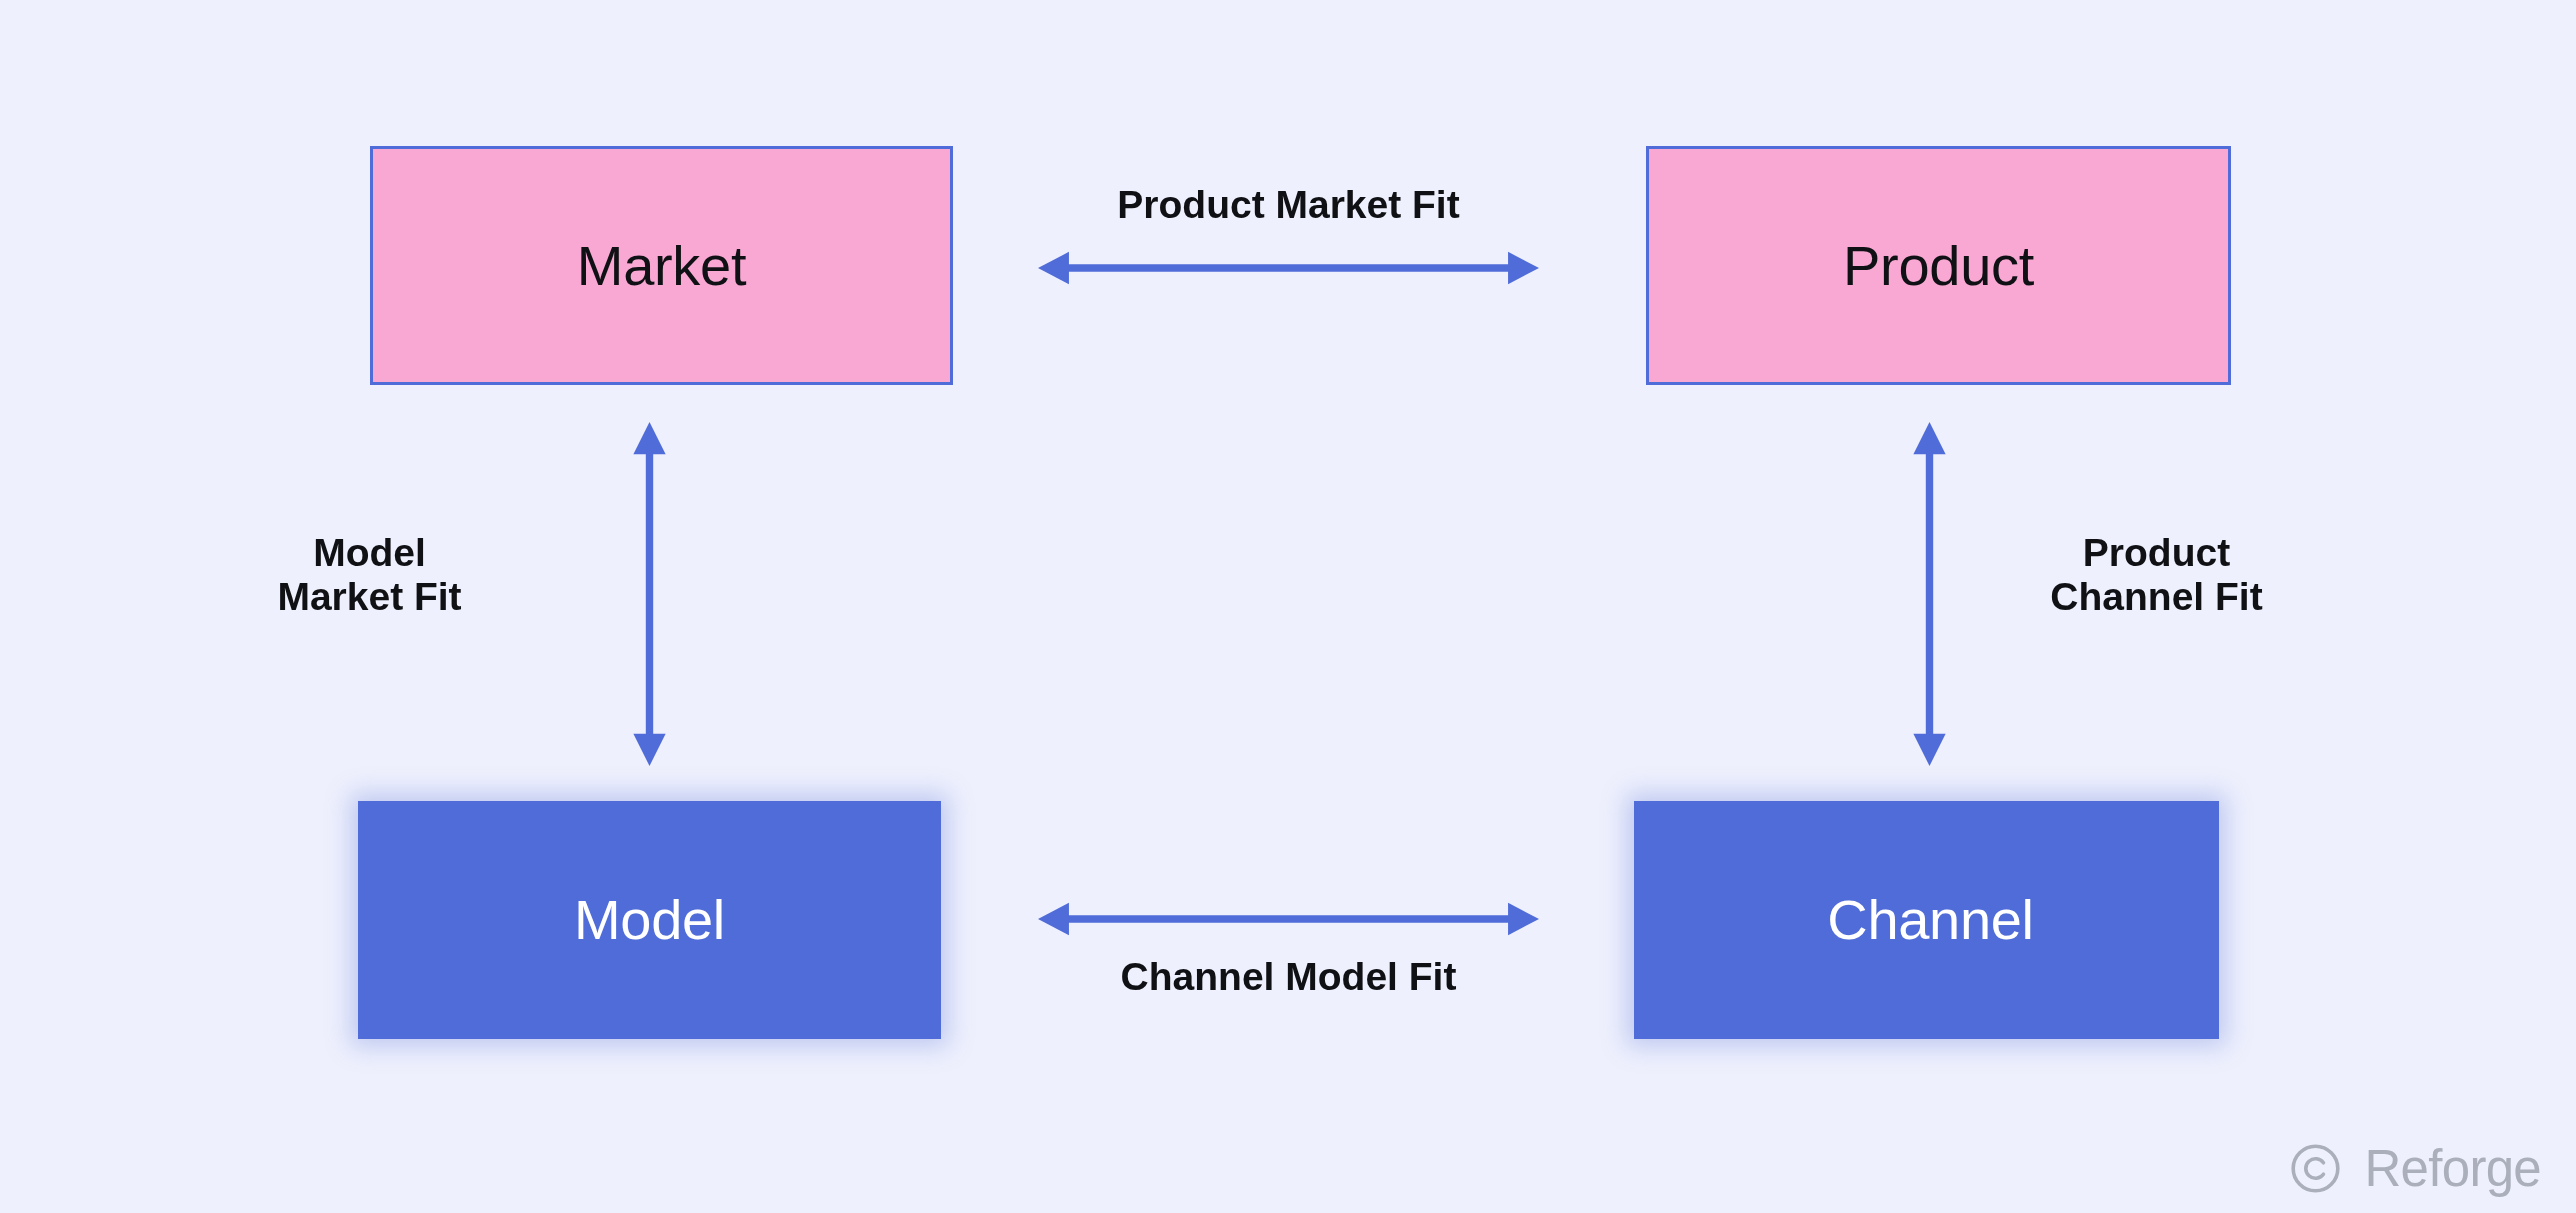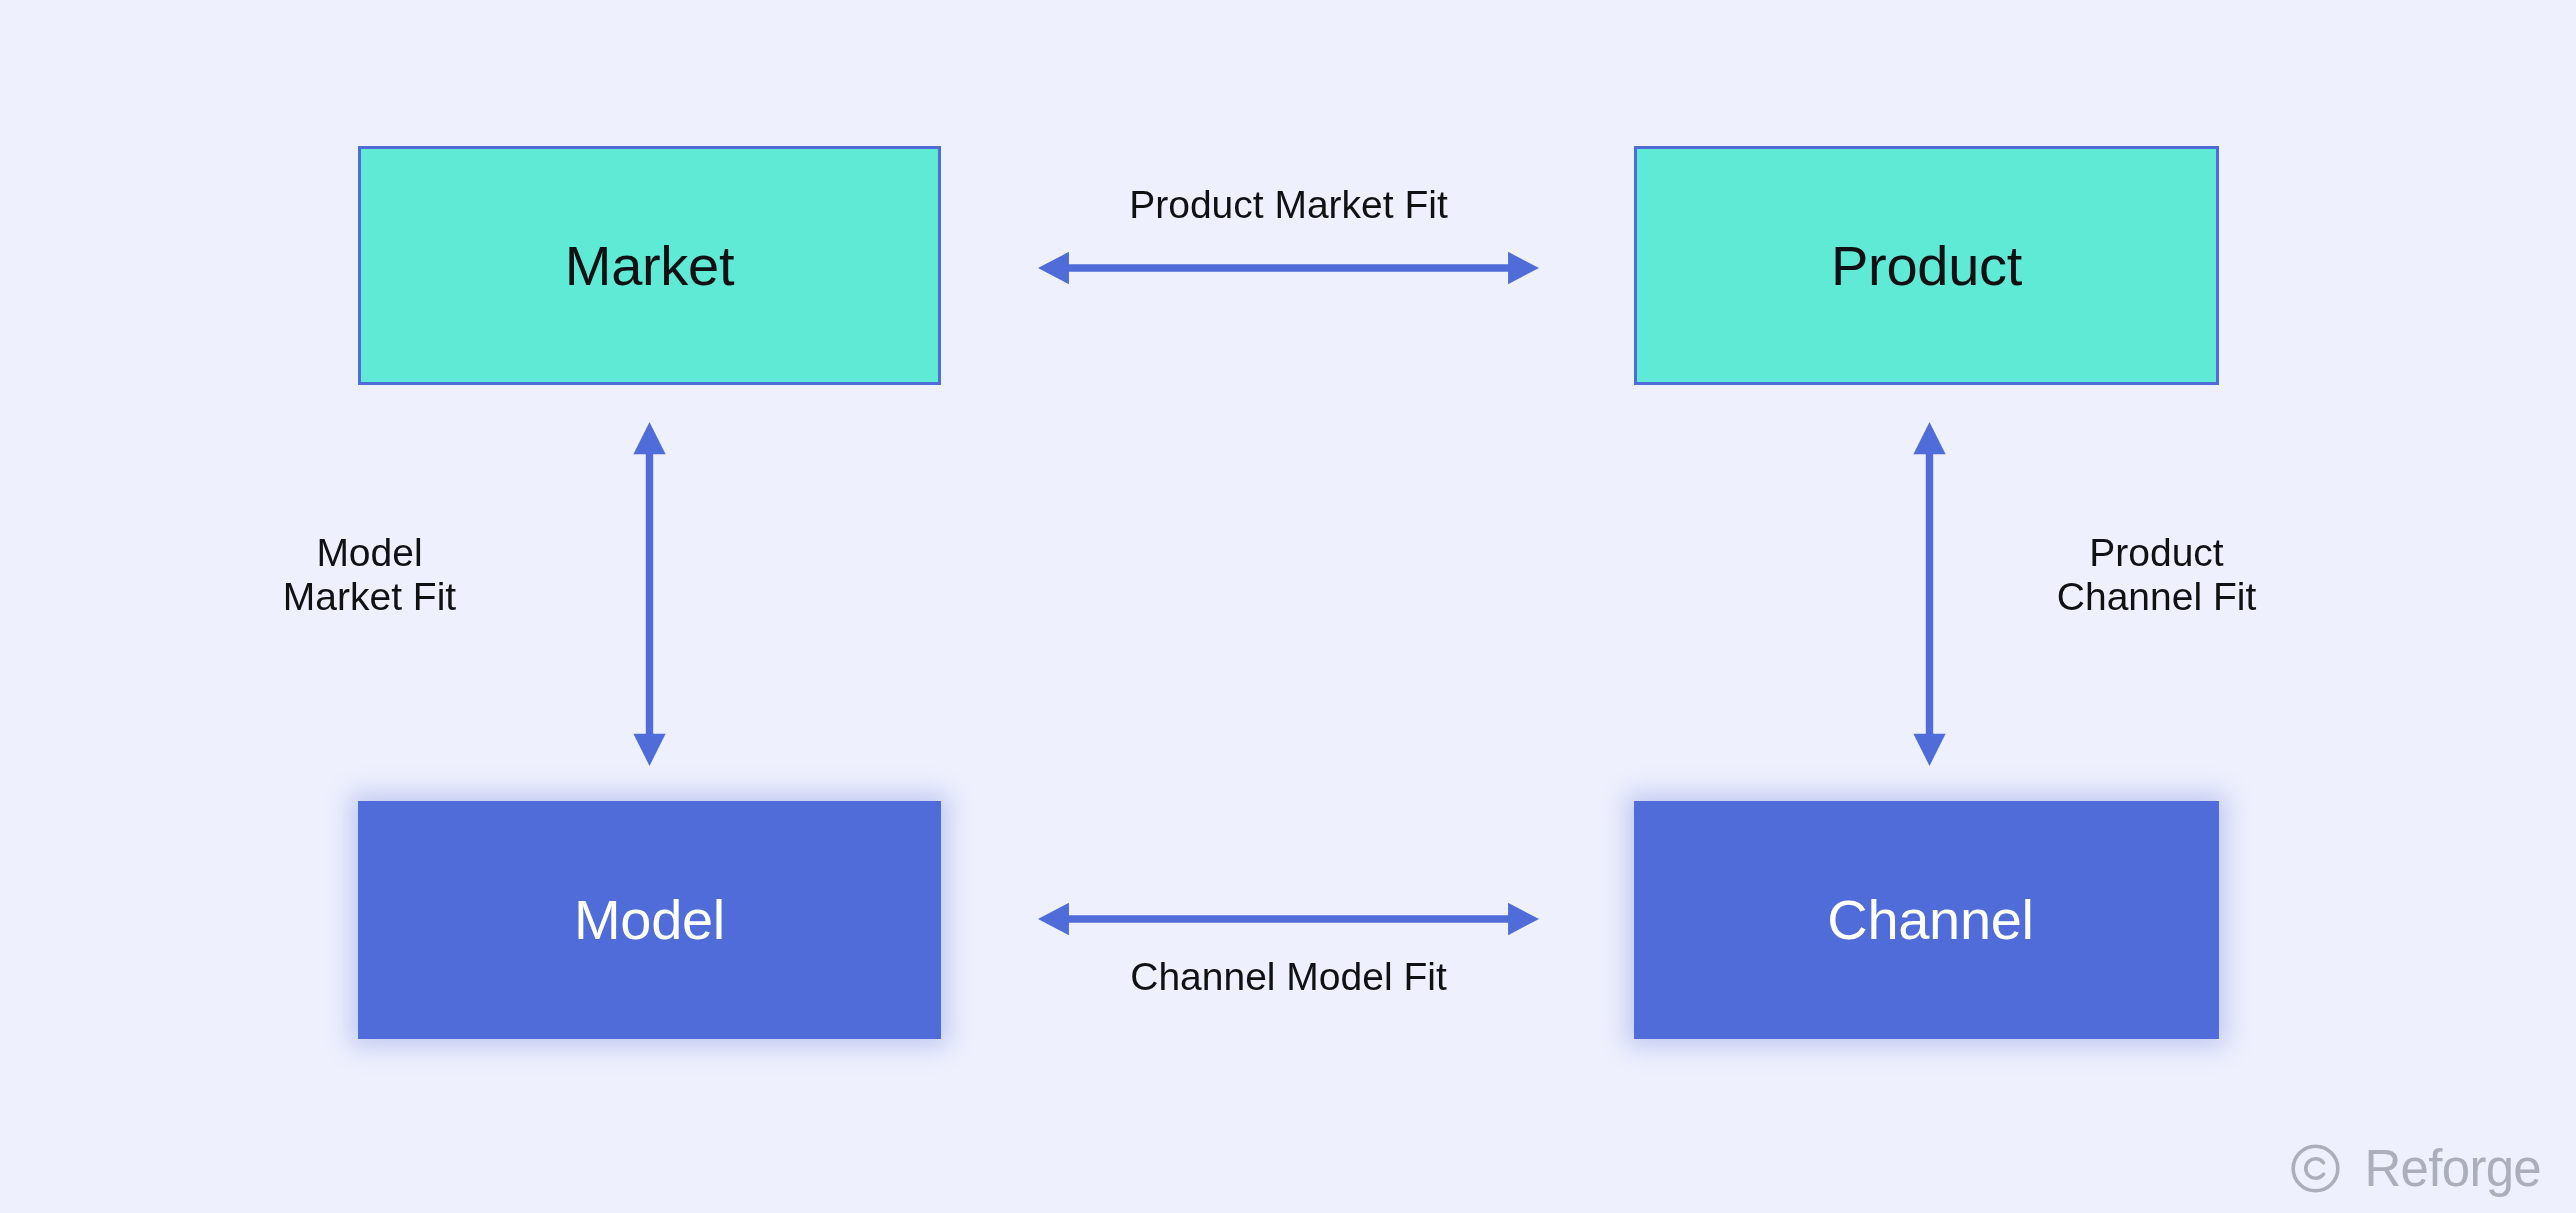--- a/index.html
+++ b/index.html
@@ -29,22 +29,23 @@
     box-sizing: border-box;
   }
   .node-label {
     font-size: 56px;
     font-weight: 400;
     line-height: 1;
     letter-spacing: -0.3px;
     white-space: nowrap;
   }
   .node.outline {
-    background: #5eead4;
+    background: #f9a8d4;
     border: 3.4px solid #4f6cd8;
+    margin-left: 12px;
   }
   .node.outline .node-label { color: #101114; }
 
   .node.filled {
     background: #4f6cd8;
     border: none;
     box-shadow: 0 0 23px 6.7px rgba(96,122,216,0.34);
   }
   .node.filled .node-label { color: #ffffff; }
 
@@ -57,21 +58,21 @@
   
   .arrow-svg { position: absolute; overflow: visible; }
   #arrow-pmf  { left: 1038px; top: 251px;  width: 501px; height: 34px; }
   #arrow-cmf  { left: 1038px; top: 902px; width: 501px; height: 34px; }
   #arrow-mmf  { left: 632px;  top: 422px;  width: 35px;  height: 344px; }
   #arrow-pcf  { left: 1912px; top: 422px;  width: 35px;  height: 344px; }
 
   
   .edge-label {
     position: absolute;
-    font-weight: 400;
+    font-weight: 700;
     color: #101114;
     line-height: 1.13;
     white-space: pre-line;
   }
   .edge-label.horizontal {
     font-size: 39px;
     text-align: center;
     width: 605px;
   }
   .edge-label.vertical {

